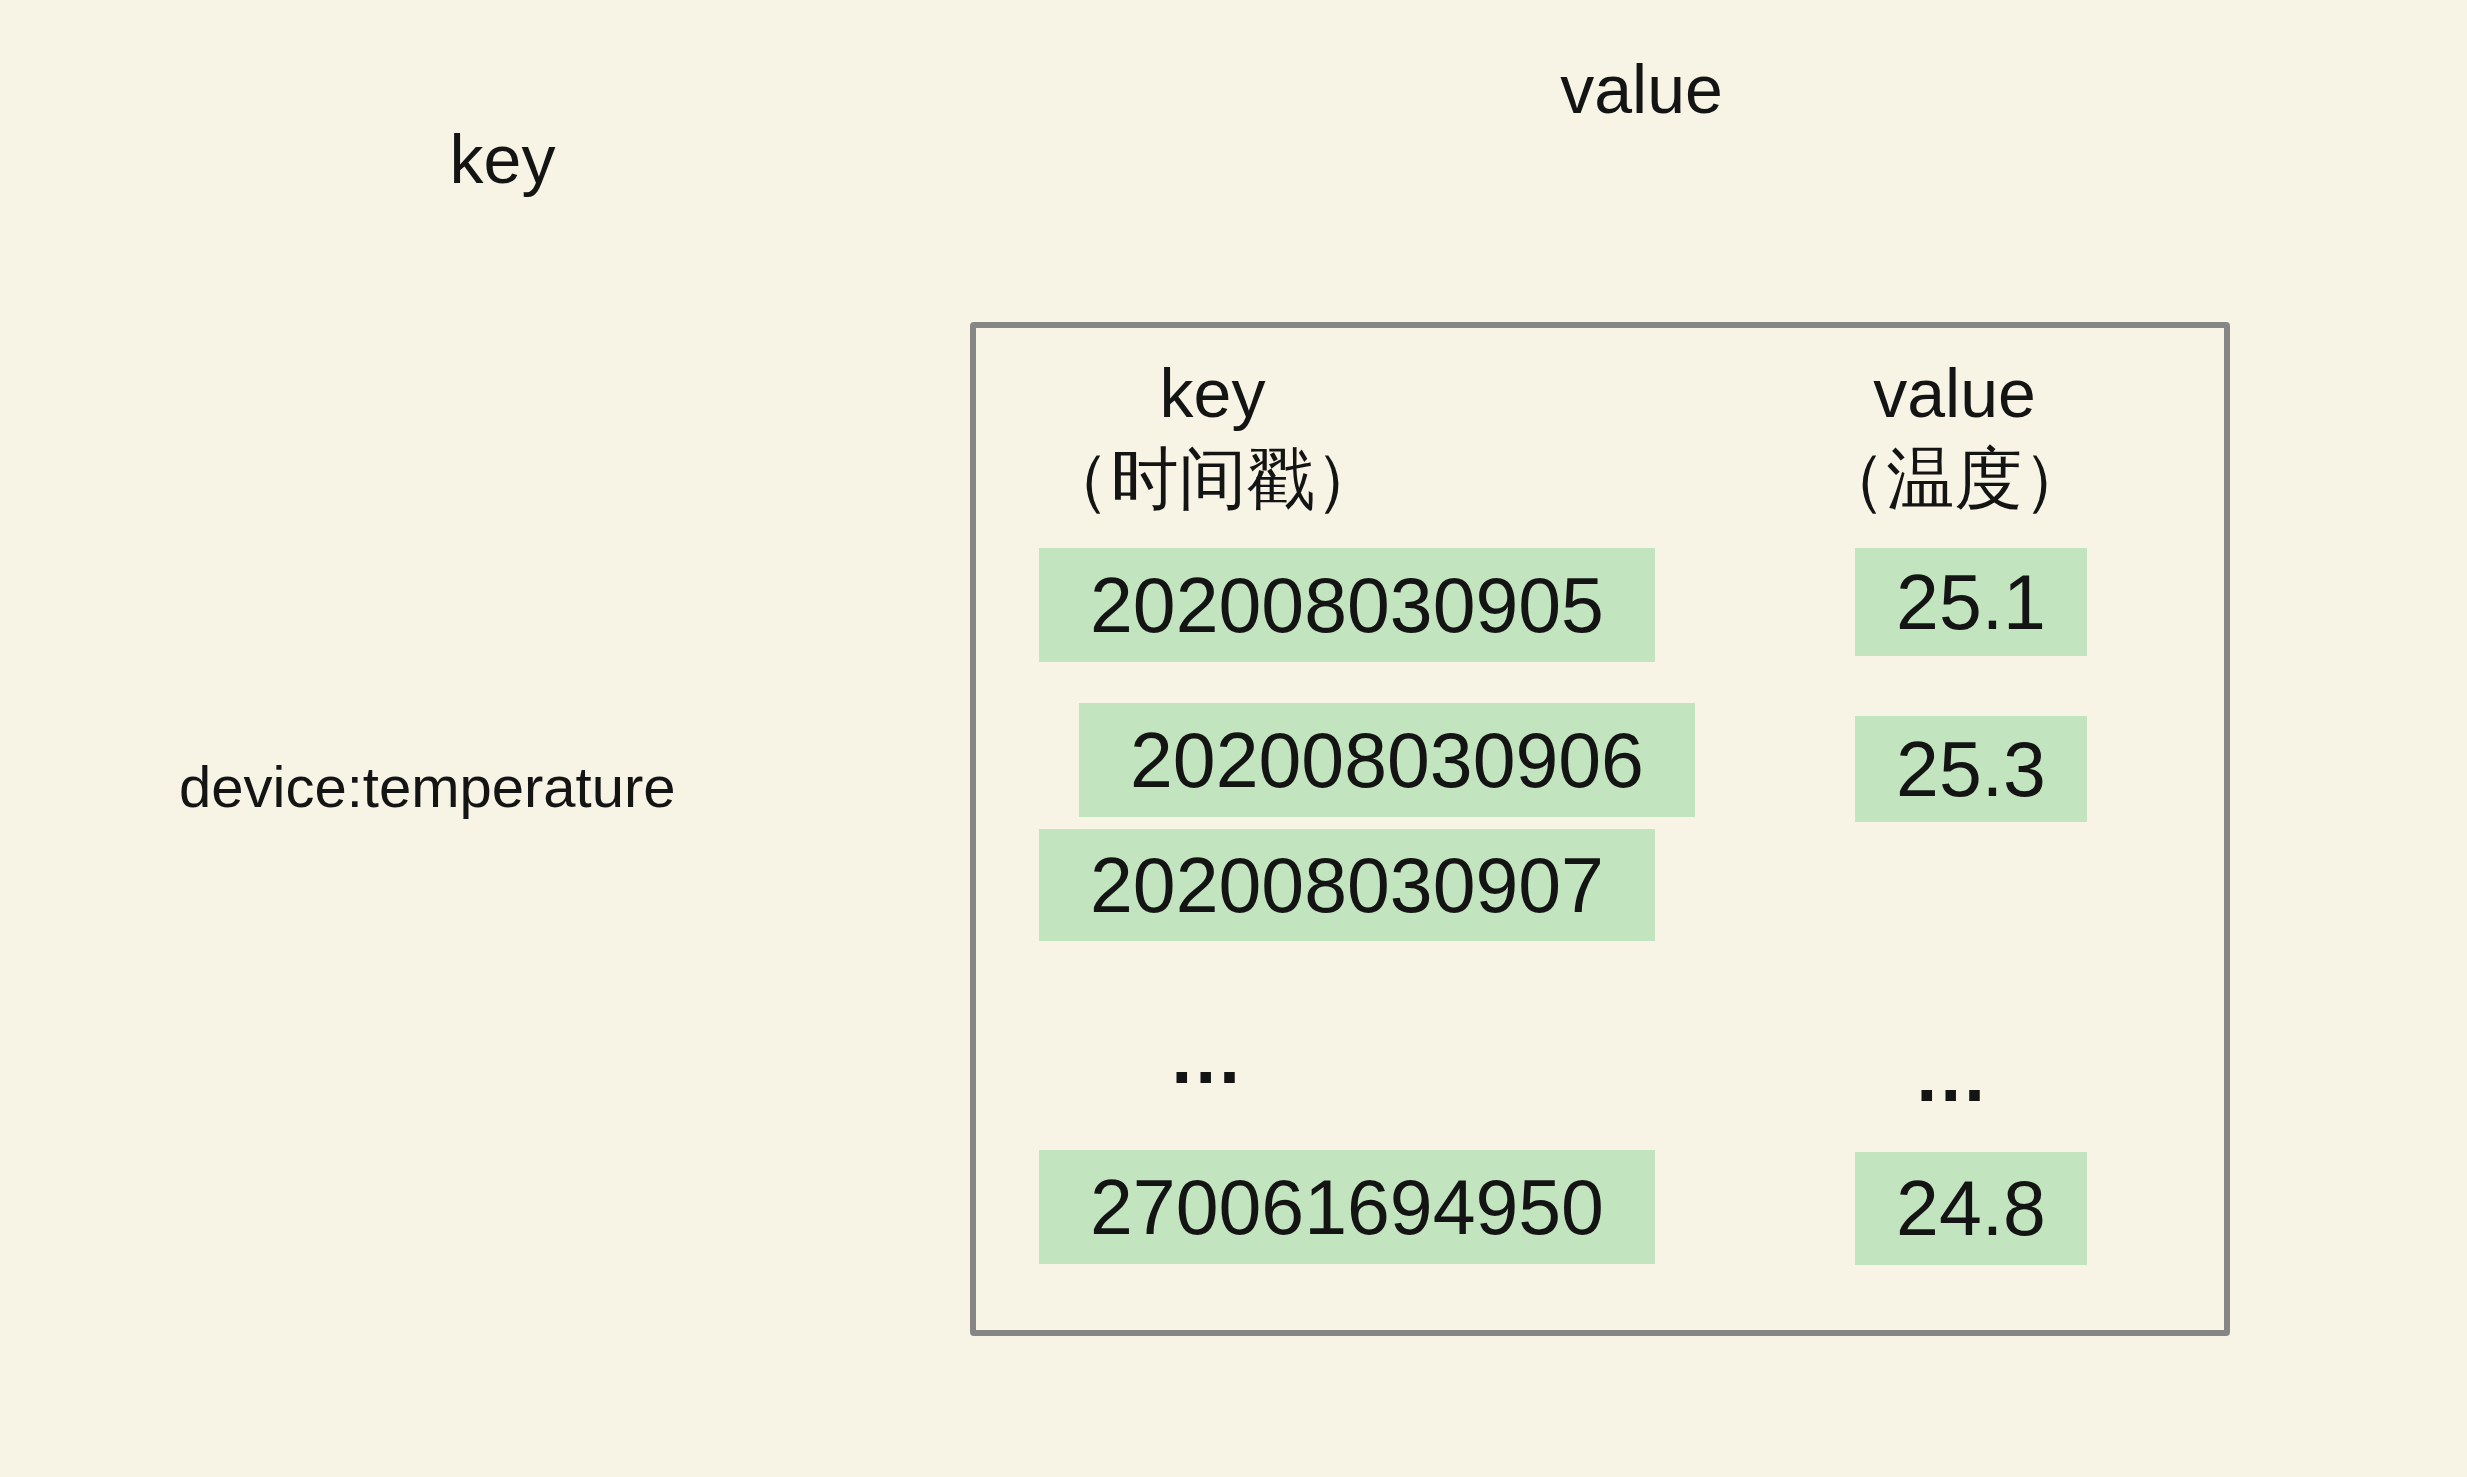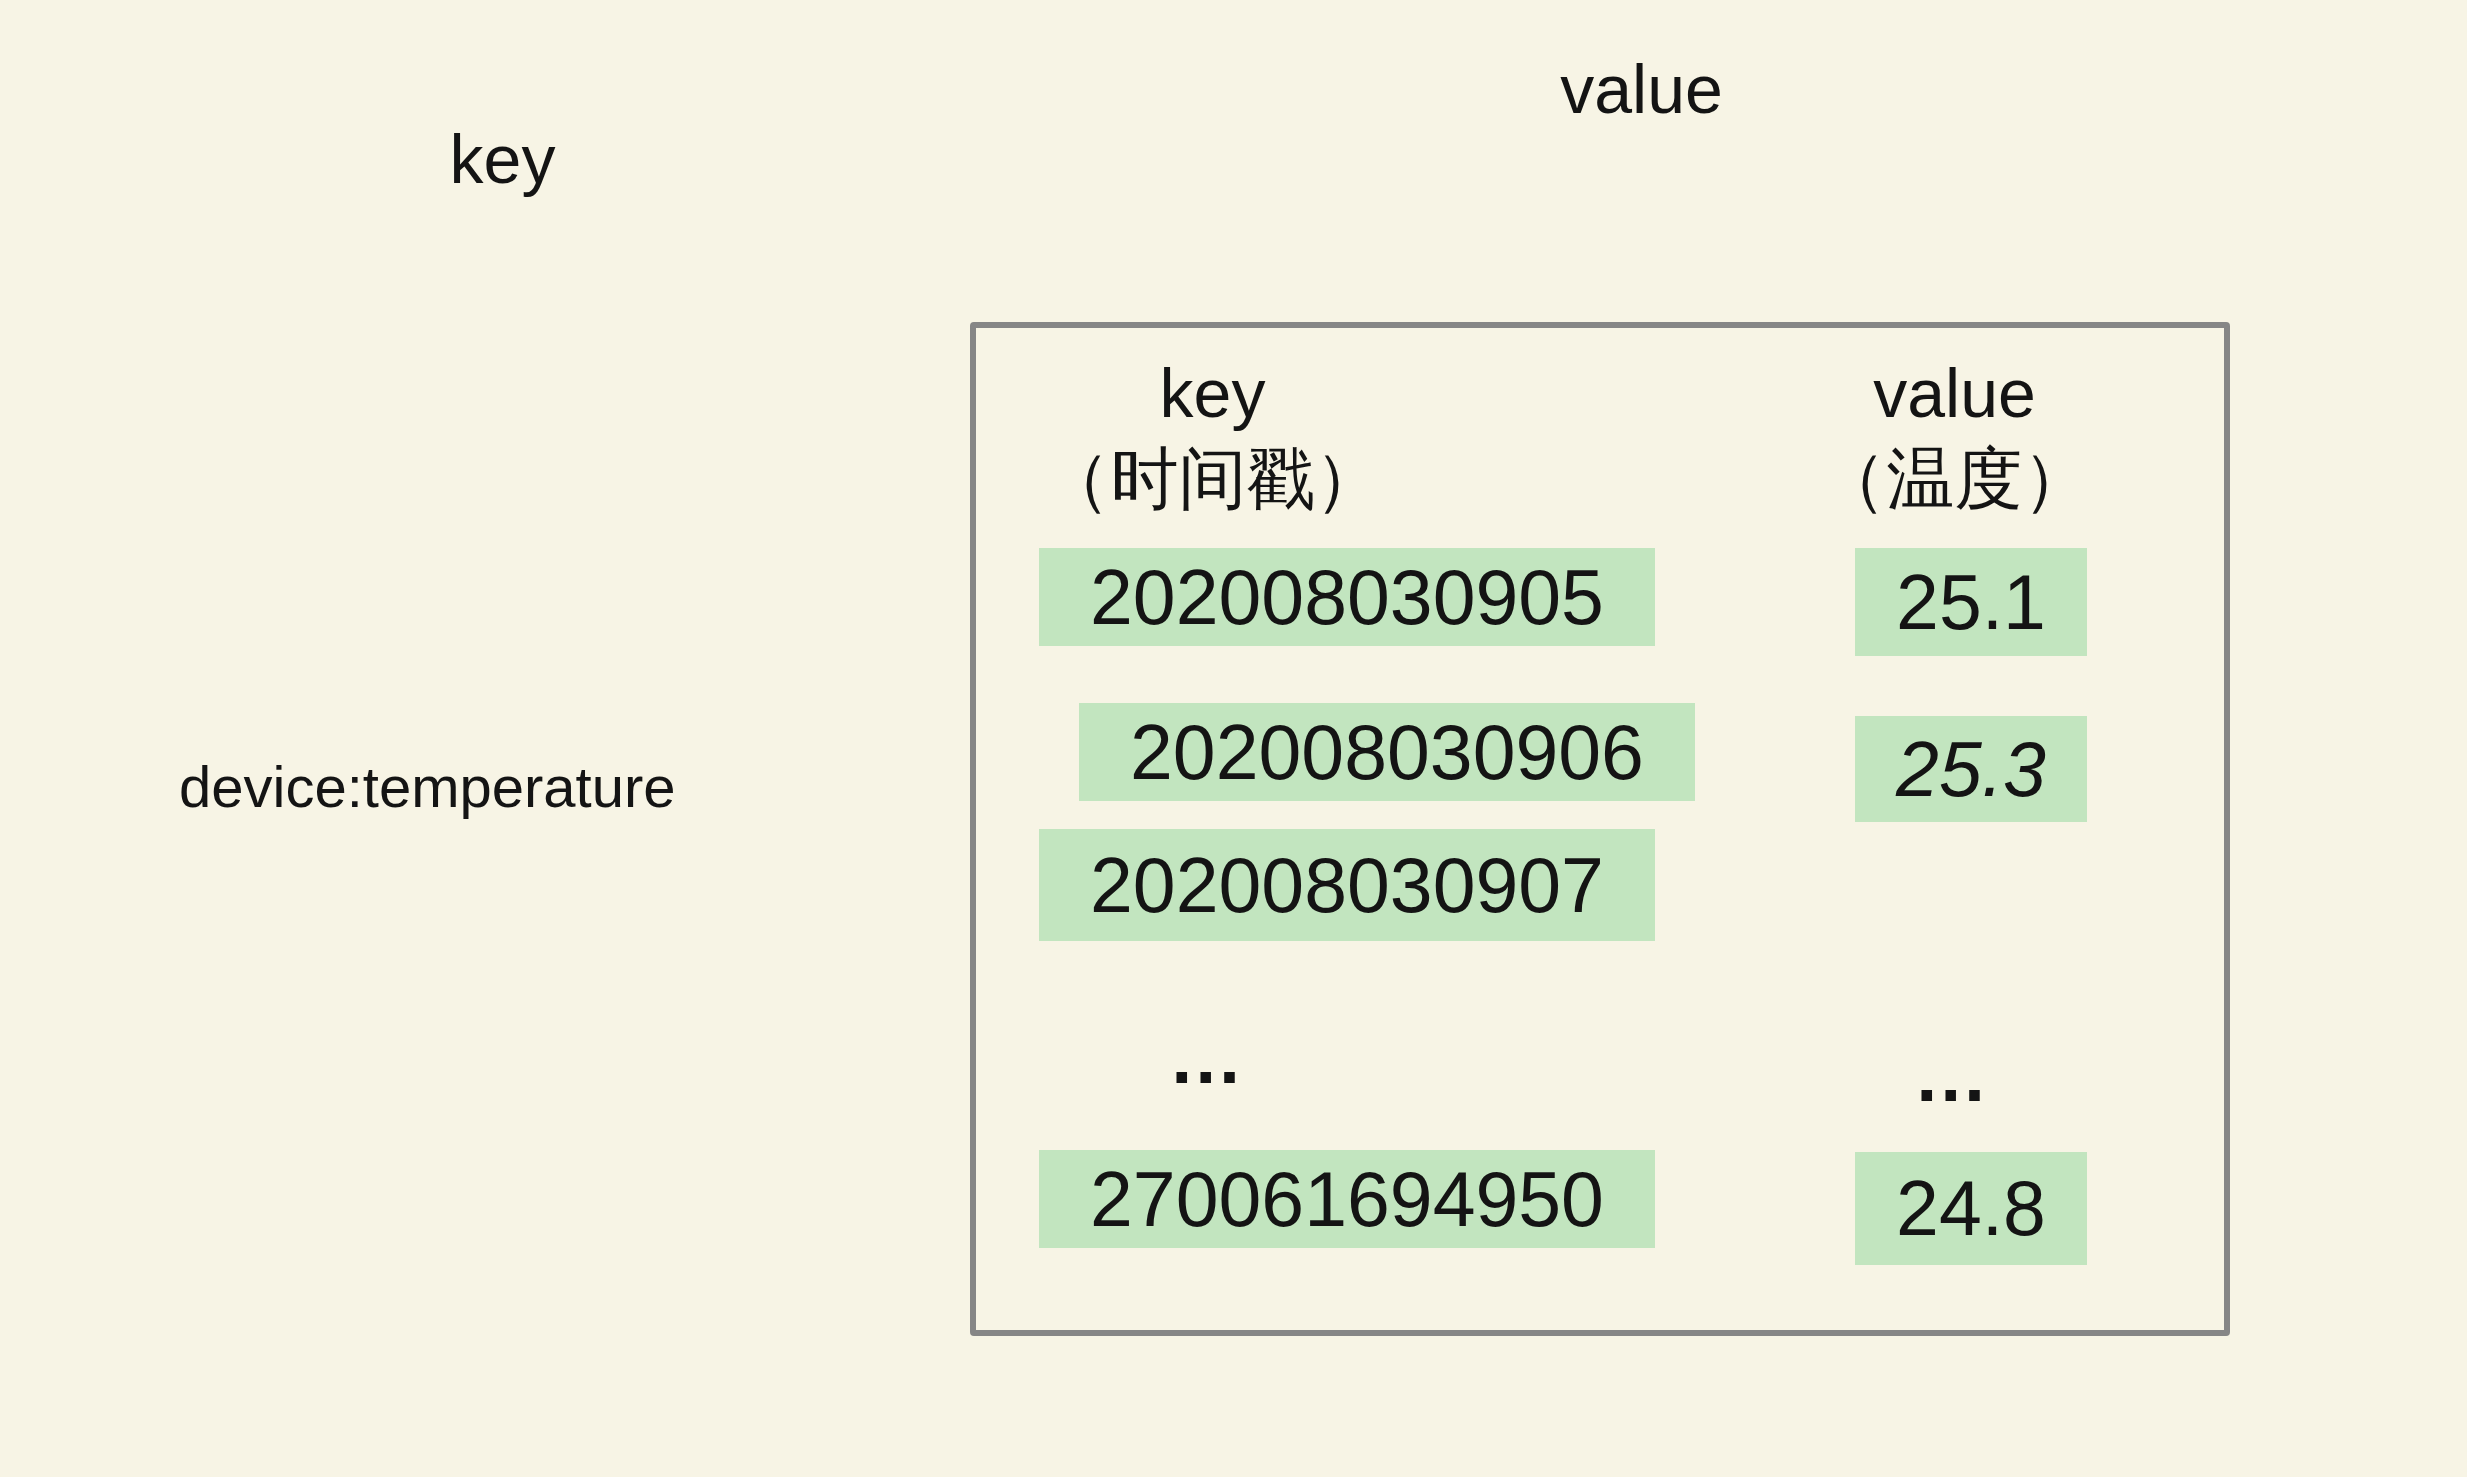--- a/index.html
+++ b/index.html
@@ -72,29 +72,29 @@
   .cell {
     position: absolute;
     background: #c2e5bf;
     display: flex;
     align-items: center;
     justify-content: center;
     font-size: 77px;
     white-space: nowrap;
   }
   
-  .fcell { left: 63px; width: 616px; height: 98px; }
+  .fcell { left: 63px; width: 616px; height: 114px; }
   .fcell.r1 { top: 220px; }
   .fcell.r2 { top: 375px; margin-left: 40px; }
   .fcell.r3 { top: 501px; height: 112px; }
   .fcell.r4 { top: 822px; }
   
   .vcell { left: 879px; width: 232px; }
   .vcell.r1 { top: 220px; height: 108px; }
-  .vcell.r2 { top: 388px; height: 106px; font-style: italic; }
+  .vcell.r2 { top: 388px; height: 106px; }
   .vcell.r3 { top: 550px; height: 120px; }
   .vcell.r4 { top: 824px; height: 113px; }
 
   .ellipsis {
     position: absolute;
     width: 473px;
     text-align: center;
     font-size: 75px;
     font-weight: 700;
     letter-spacing: 13.5px;

